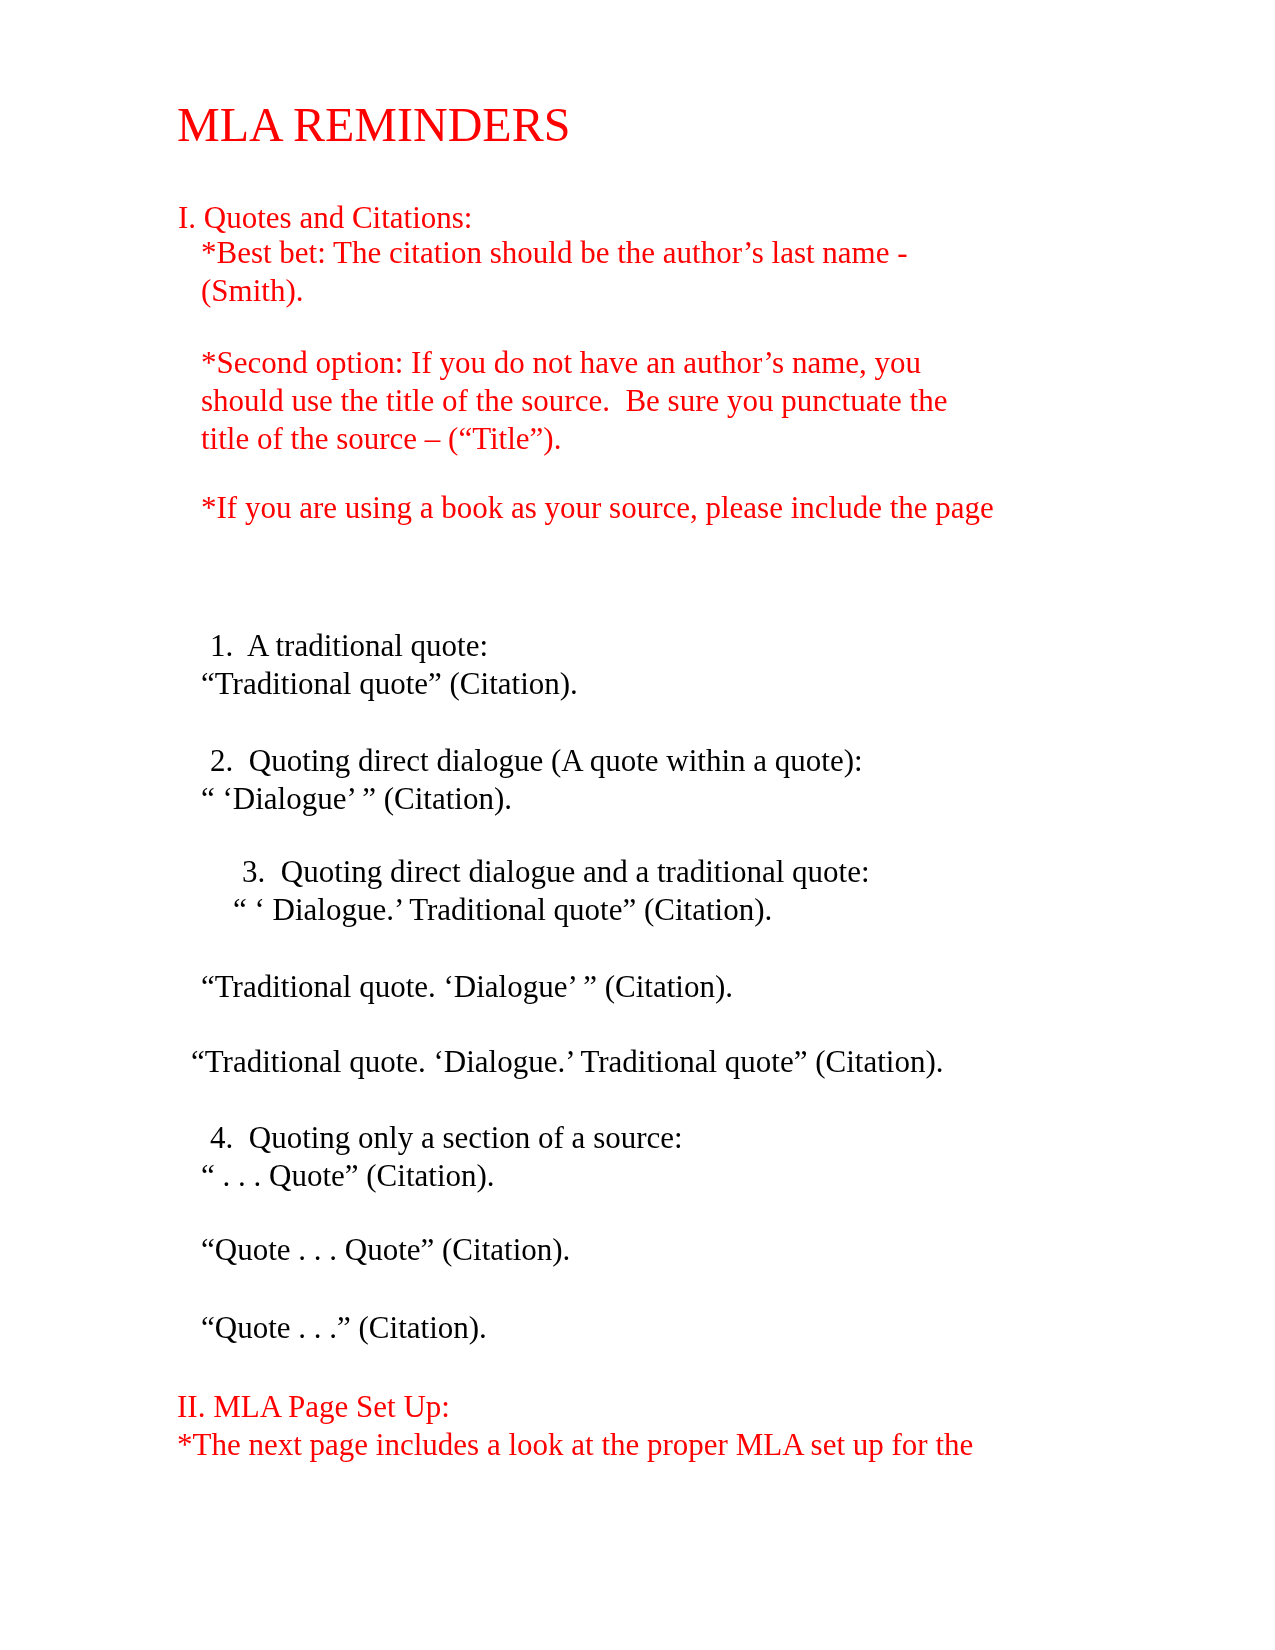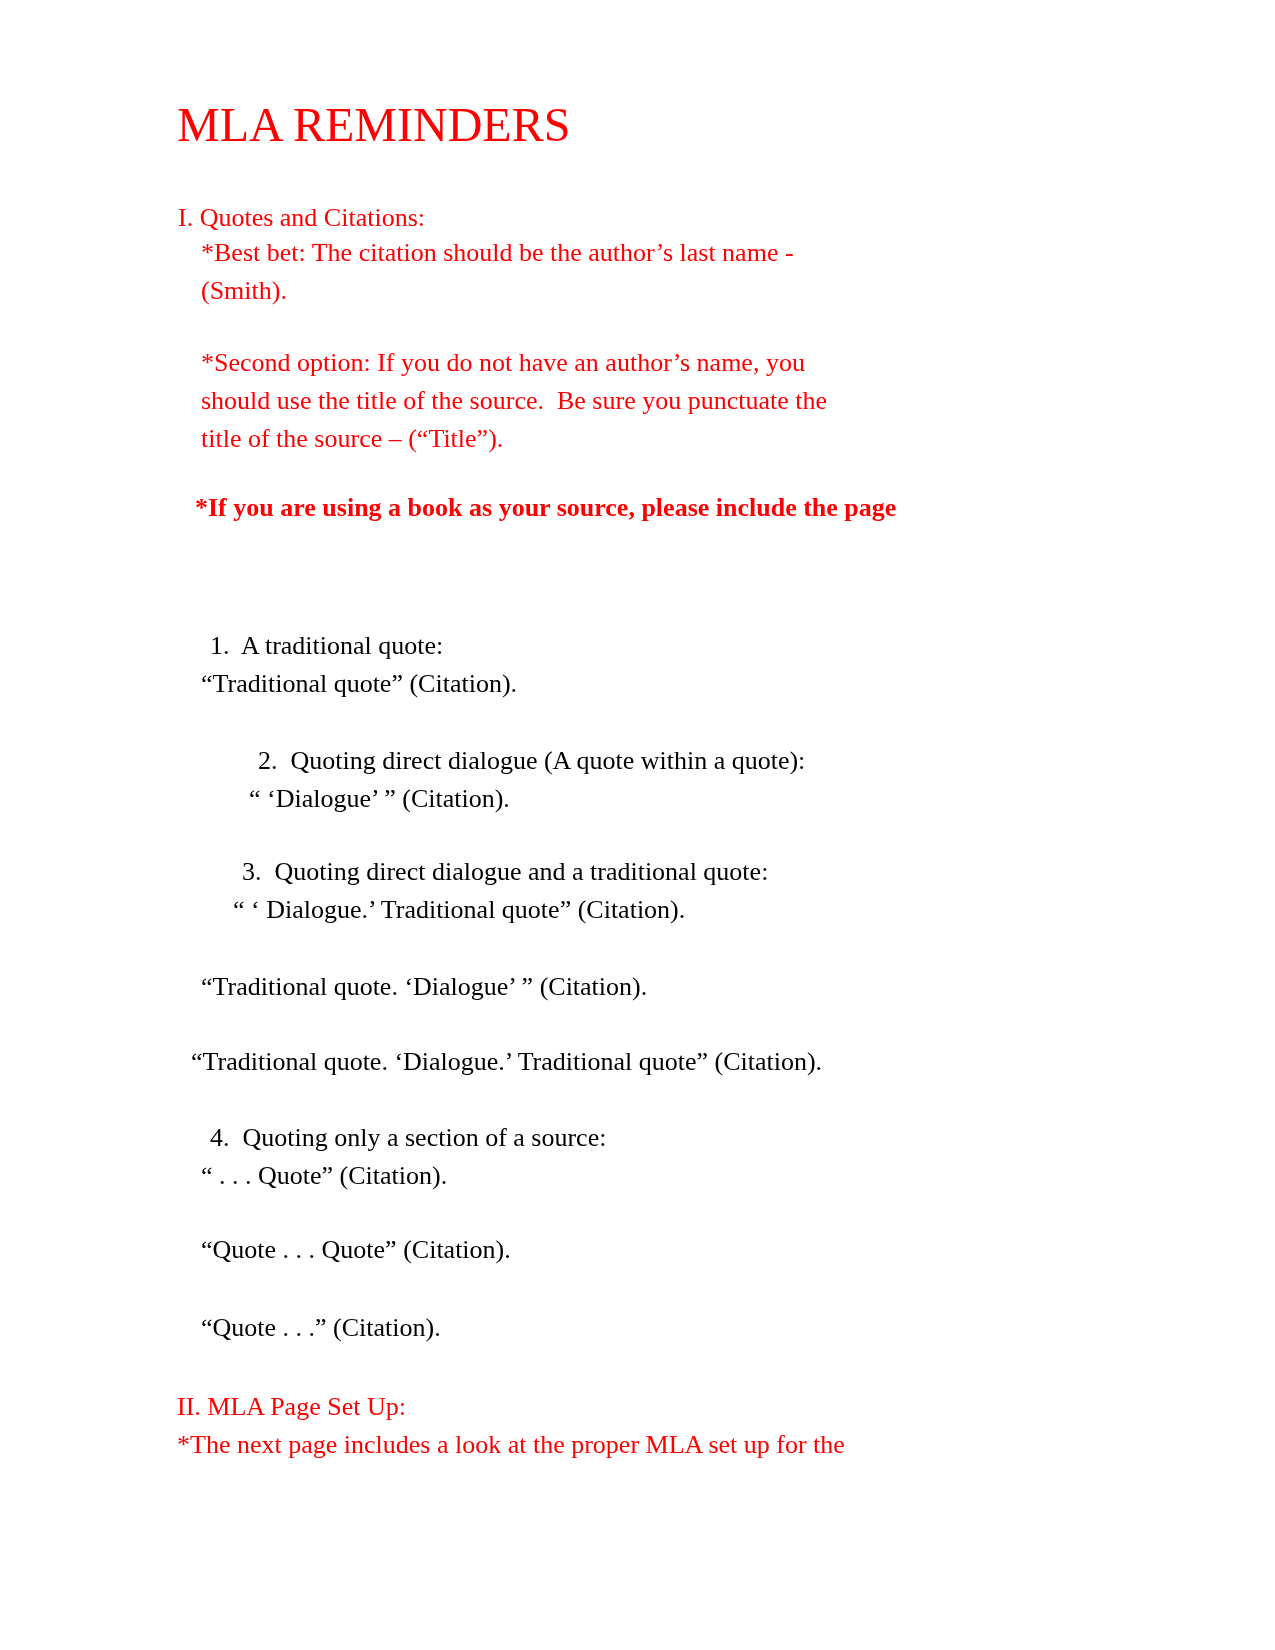--- a/index.html
+++ b/index.html
@@ -20,21 +20,21 @@
   .doc-title {
     position: absolute;
     font-size: 48px;
     line-height: 50px;
     font-weight: normal;
     color: var(--red-text);
     white-space: pre;
   }
   .block {
     position: absolute;
-    font-size: 26px;
+    font-size: 31px;
     line-height: 38px;
   }
   .red   { color: var(--red-text); }
   .black { color: var(--black-text); }
   .line  { white-space: pre-wrap; }
   .line.num { padding-left: 9px; }
 </style>
 </head>
 <body>
 
@@ -50,30 +50,30 @@
     <div class="line">*Best bet: The citation should be the author’s last name -</div>
     <div class="line">(Smith).</div>
   </div>
 
   <div class="block red" style="top:344px; left:201px;">
     <div class="line">*Second option: If you do not have an author’s name, you</div>
     <div class="line">should use the title of the source.  Be sure you punctuate the</div>
     <div class="line">title of the source – (“Title”).</div>
   </div>
 
-  <div class="block red" style="top:489px; left:195px;font-weight:bold;">
+  <div class="block red" style="top:489px; left:201px;">
     <div class="line">*If you are using a book as your source, please include the page</div>
   </div>
 
   <div class="block black" style="top:627px; left:201px;">
     <div class="line num">1.  A traditional quote:</div>
     <div class="line">“Traditional quote” (Citation).</div>
   </div>
 
-  <div class="block black" style="top:742px; left:201px;margin-left:48px;">
+  <div class="block black" style="top:742px; left:201px;">
     <div class="line num">2.  Quoting direct dialogue (A quote within a quote):</div>
     <div class="line">“ ‘Dialogue’ ” (Citation).</div>
   </div>
 
   <div class="block black" style="top:853px; left:201px;margin-left:32px;">
     <div class="line num">3.  Quoting direct dialogue and a traditional quote:</div>
     <div class="line">“ ‘ Dialogue.’ Traditional quote” (Citation).</div>
   </div>
 
   <div class="block black" style="top:968px; left:201px;">

